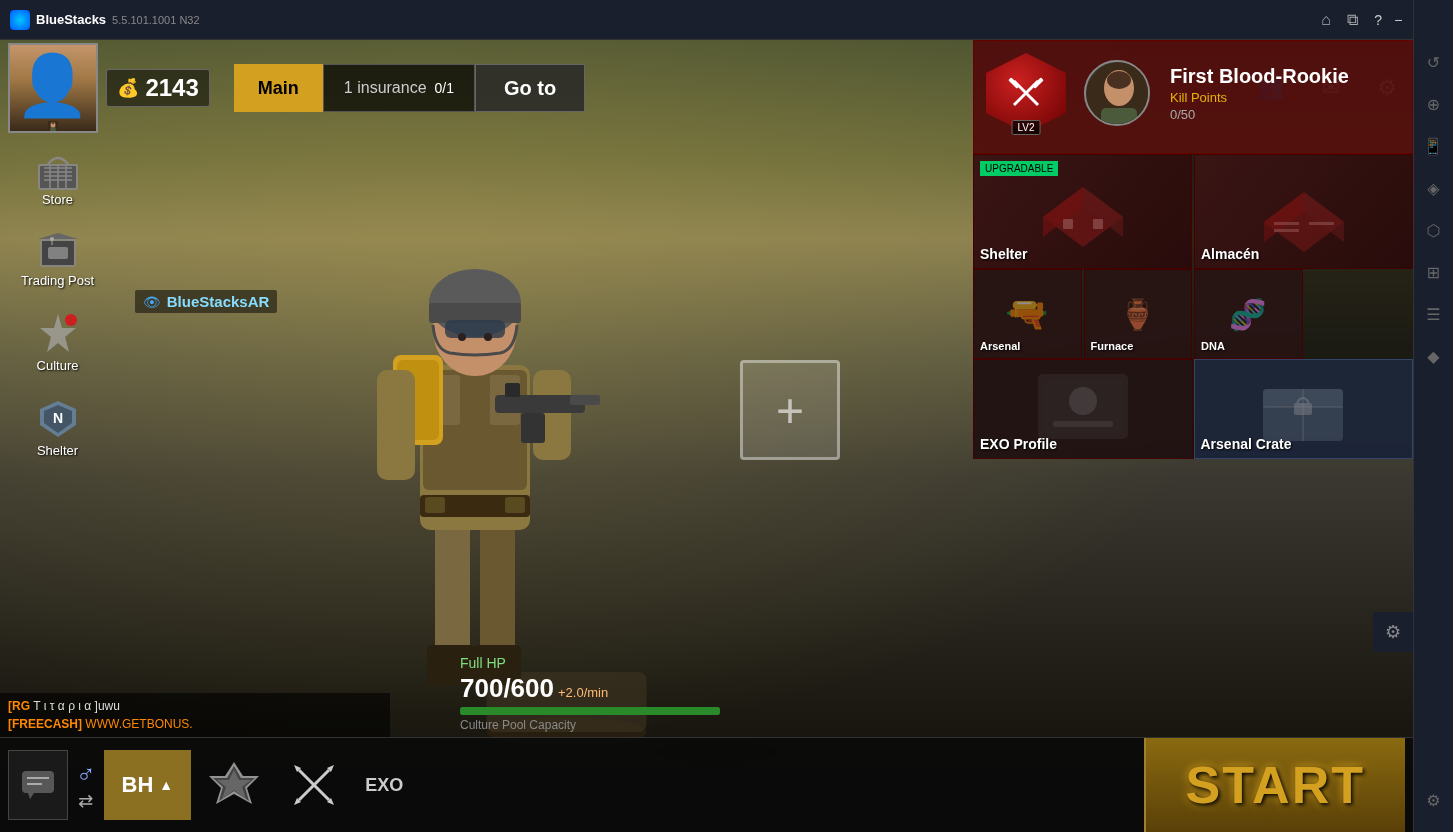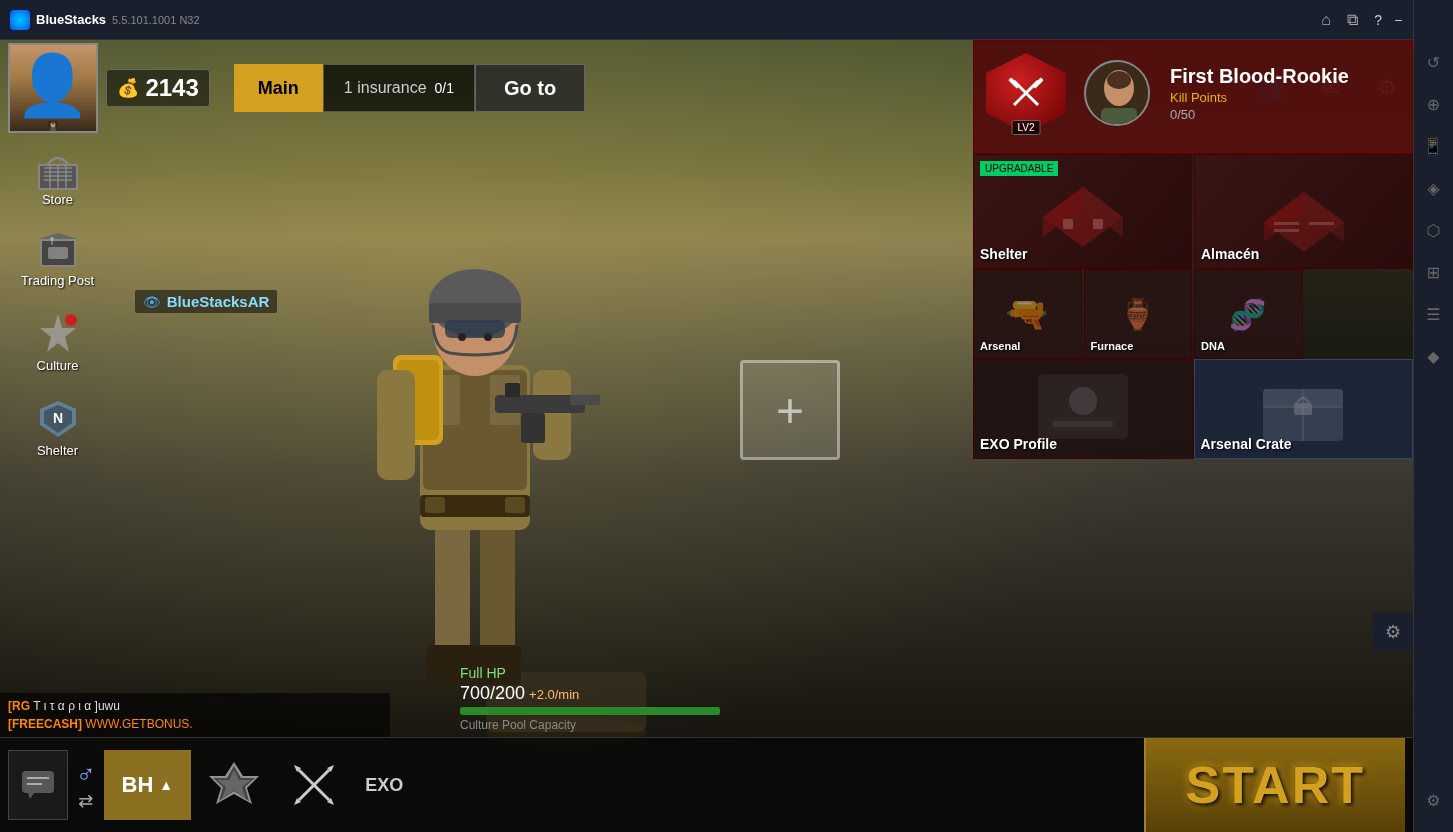--- a/index.html
+++ b/index.html
@@ -309,22 +309,22 @@
       width: 260px;
       z-index: 50;
     }
     .stat-label {
       color: #7fdf7f;
       font-size: 14px;
       margin-bottom: 2px;
     }
     .hp-numbers {
       color: #fff;
-      font-size: 18px;
-      font-weight: normal;
+      font-size: 26px;
+      font-weight: bold;
     }
     .hp-regen {
       color: #fdba74;
       font-size: 13px;
       margin-left: 4px;
     }
     .hp-bar {
       width: 100%;
       height: 8px;
       background: #333;
@@ -729,21 +729,21 @@
   </div>
 
   <div id="plus-btn">
     <span>+</span>
   </div>
 
   <div id="stats-area">
     <div class="stat-label">Full HP</div>
     <div style="display:flex;align-items:baseline;">
       <span class="hp-numbers">700</span>
-      <span class="hp-numbers hp-max">/200</span>
+      <span class="hp-numbers hp-max">/600</span>
       <span class="hp-regen">+2.0/min</span>
     </div>
     <div class="hp-bar">
       <div class="hp-fill" style="width:100%;"></div>
     </div>
     <div class="pool-label">Culture Pool Capacity</div>
   </div>
 
   <div id="right-panel">
 

